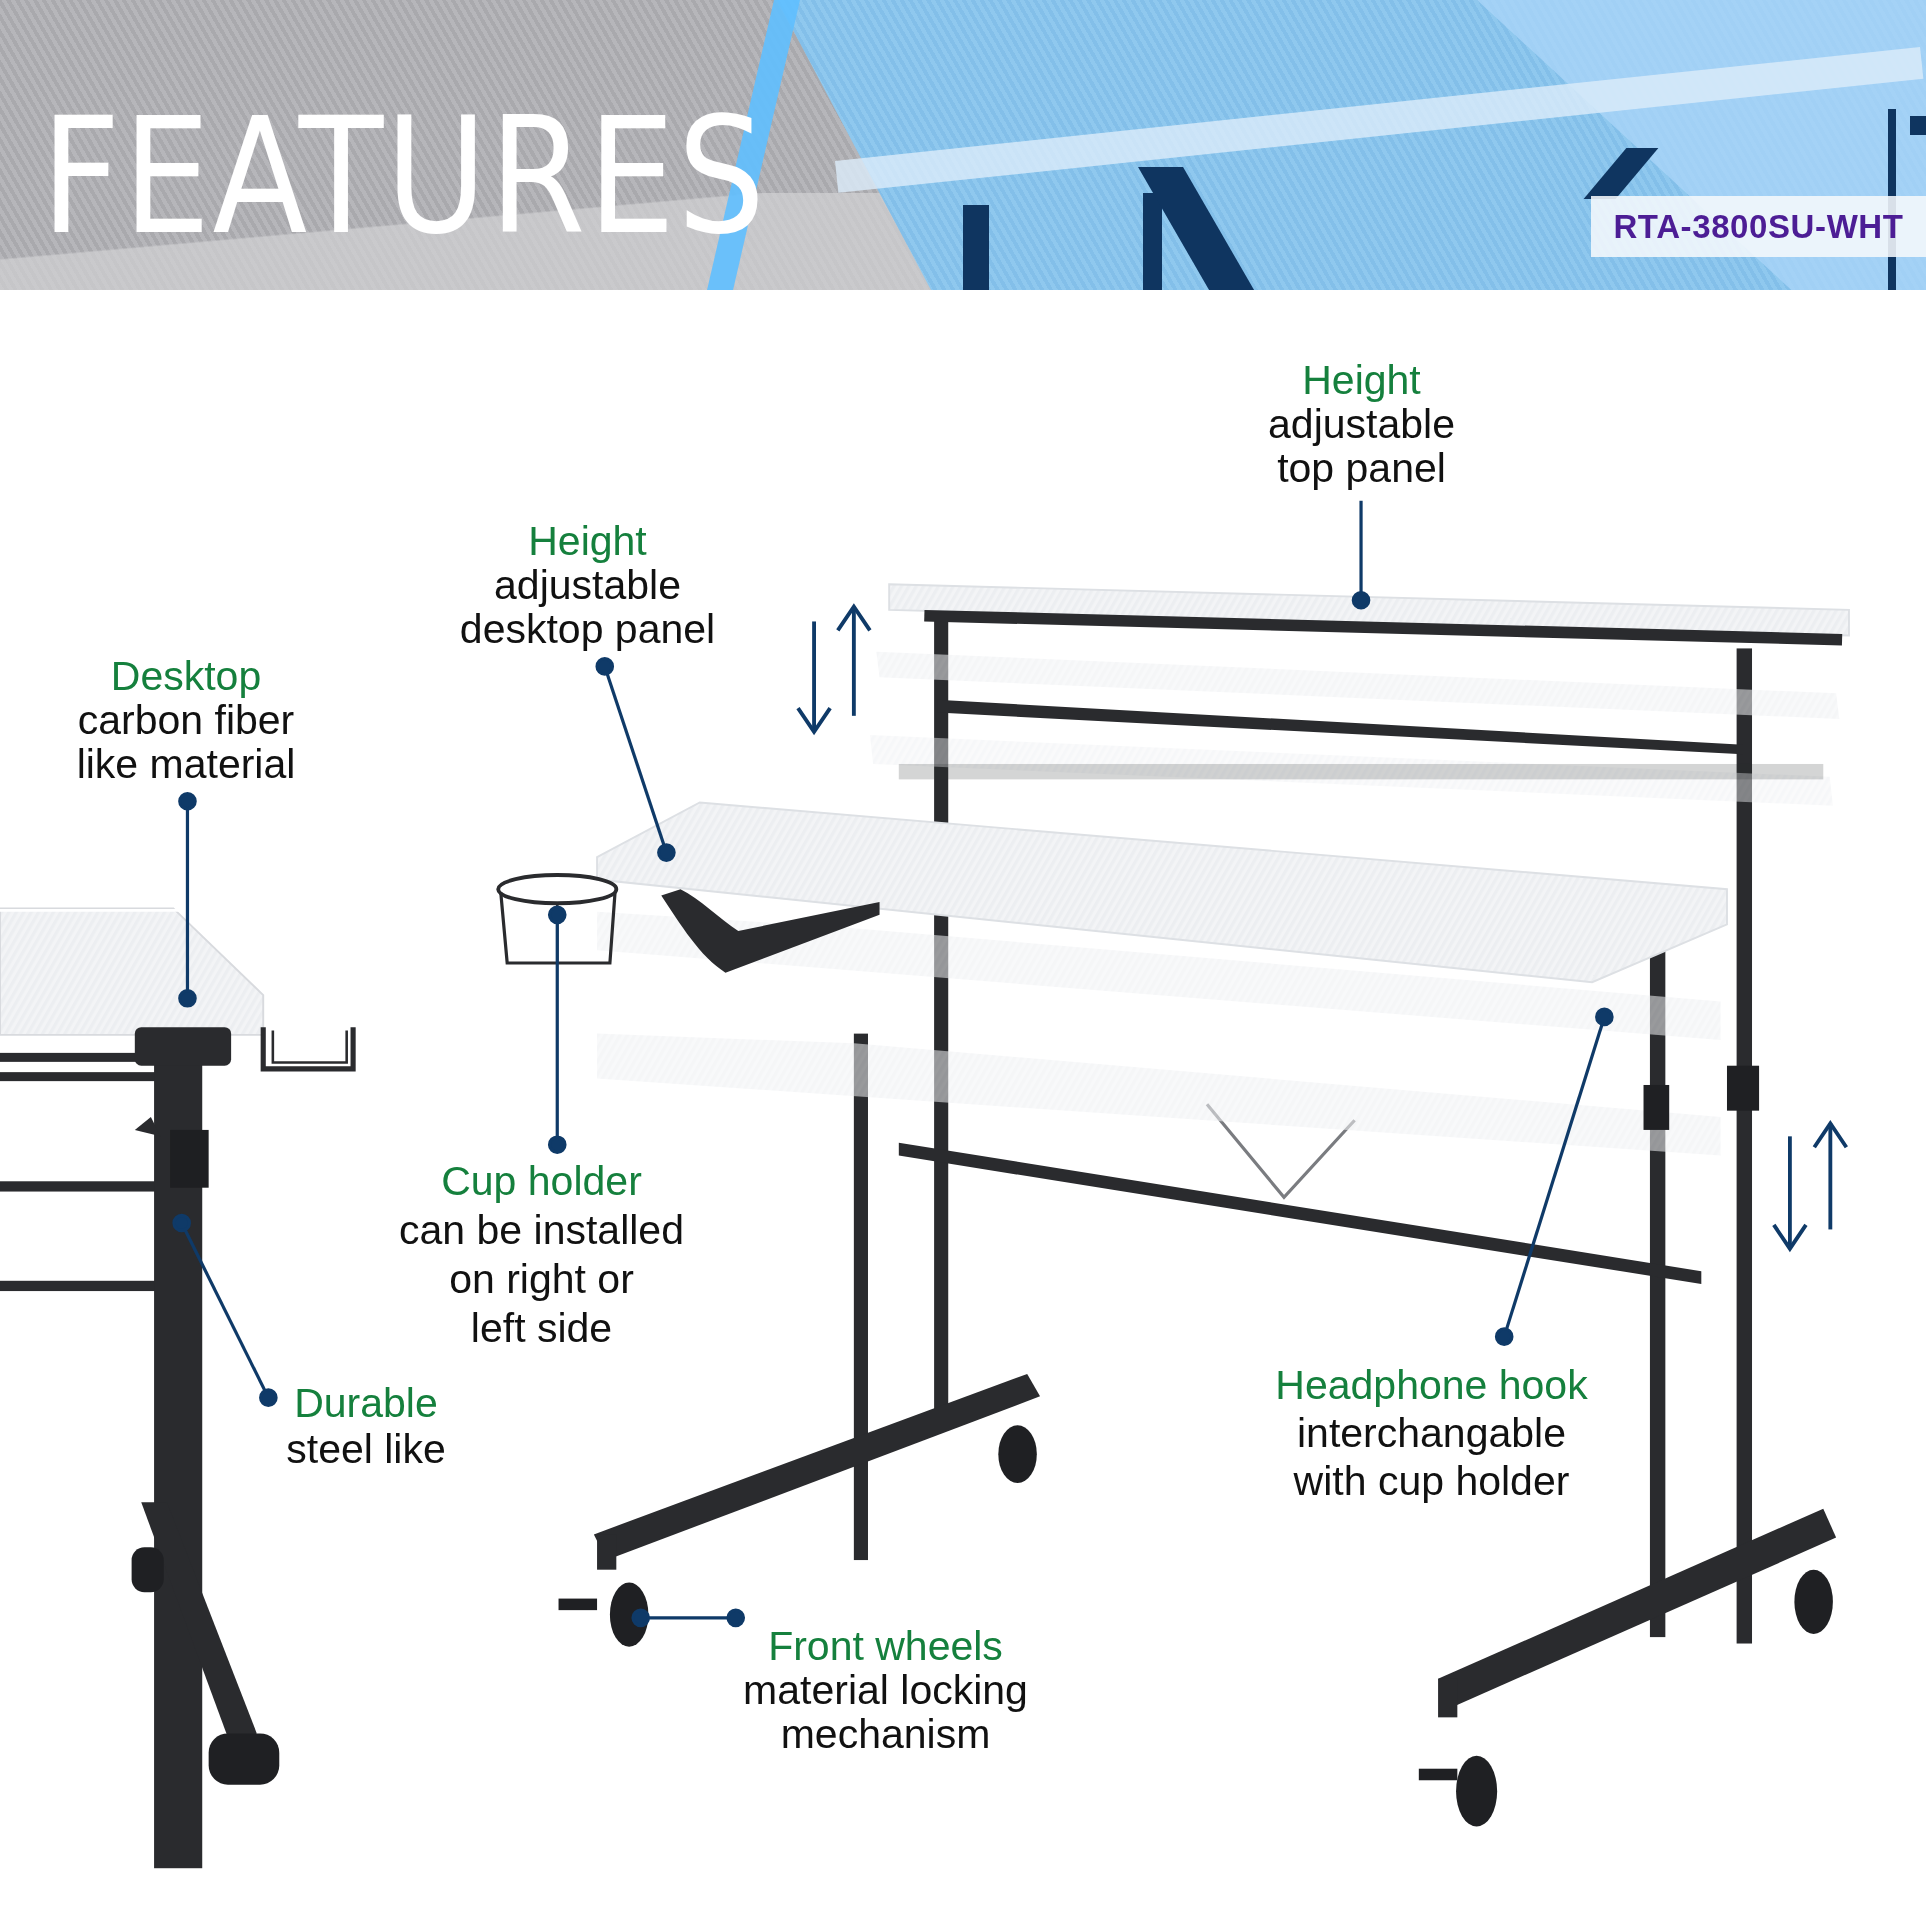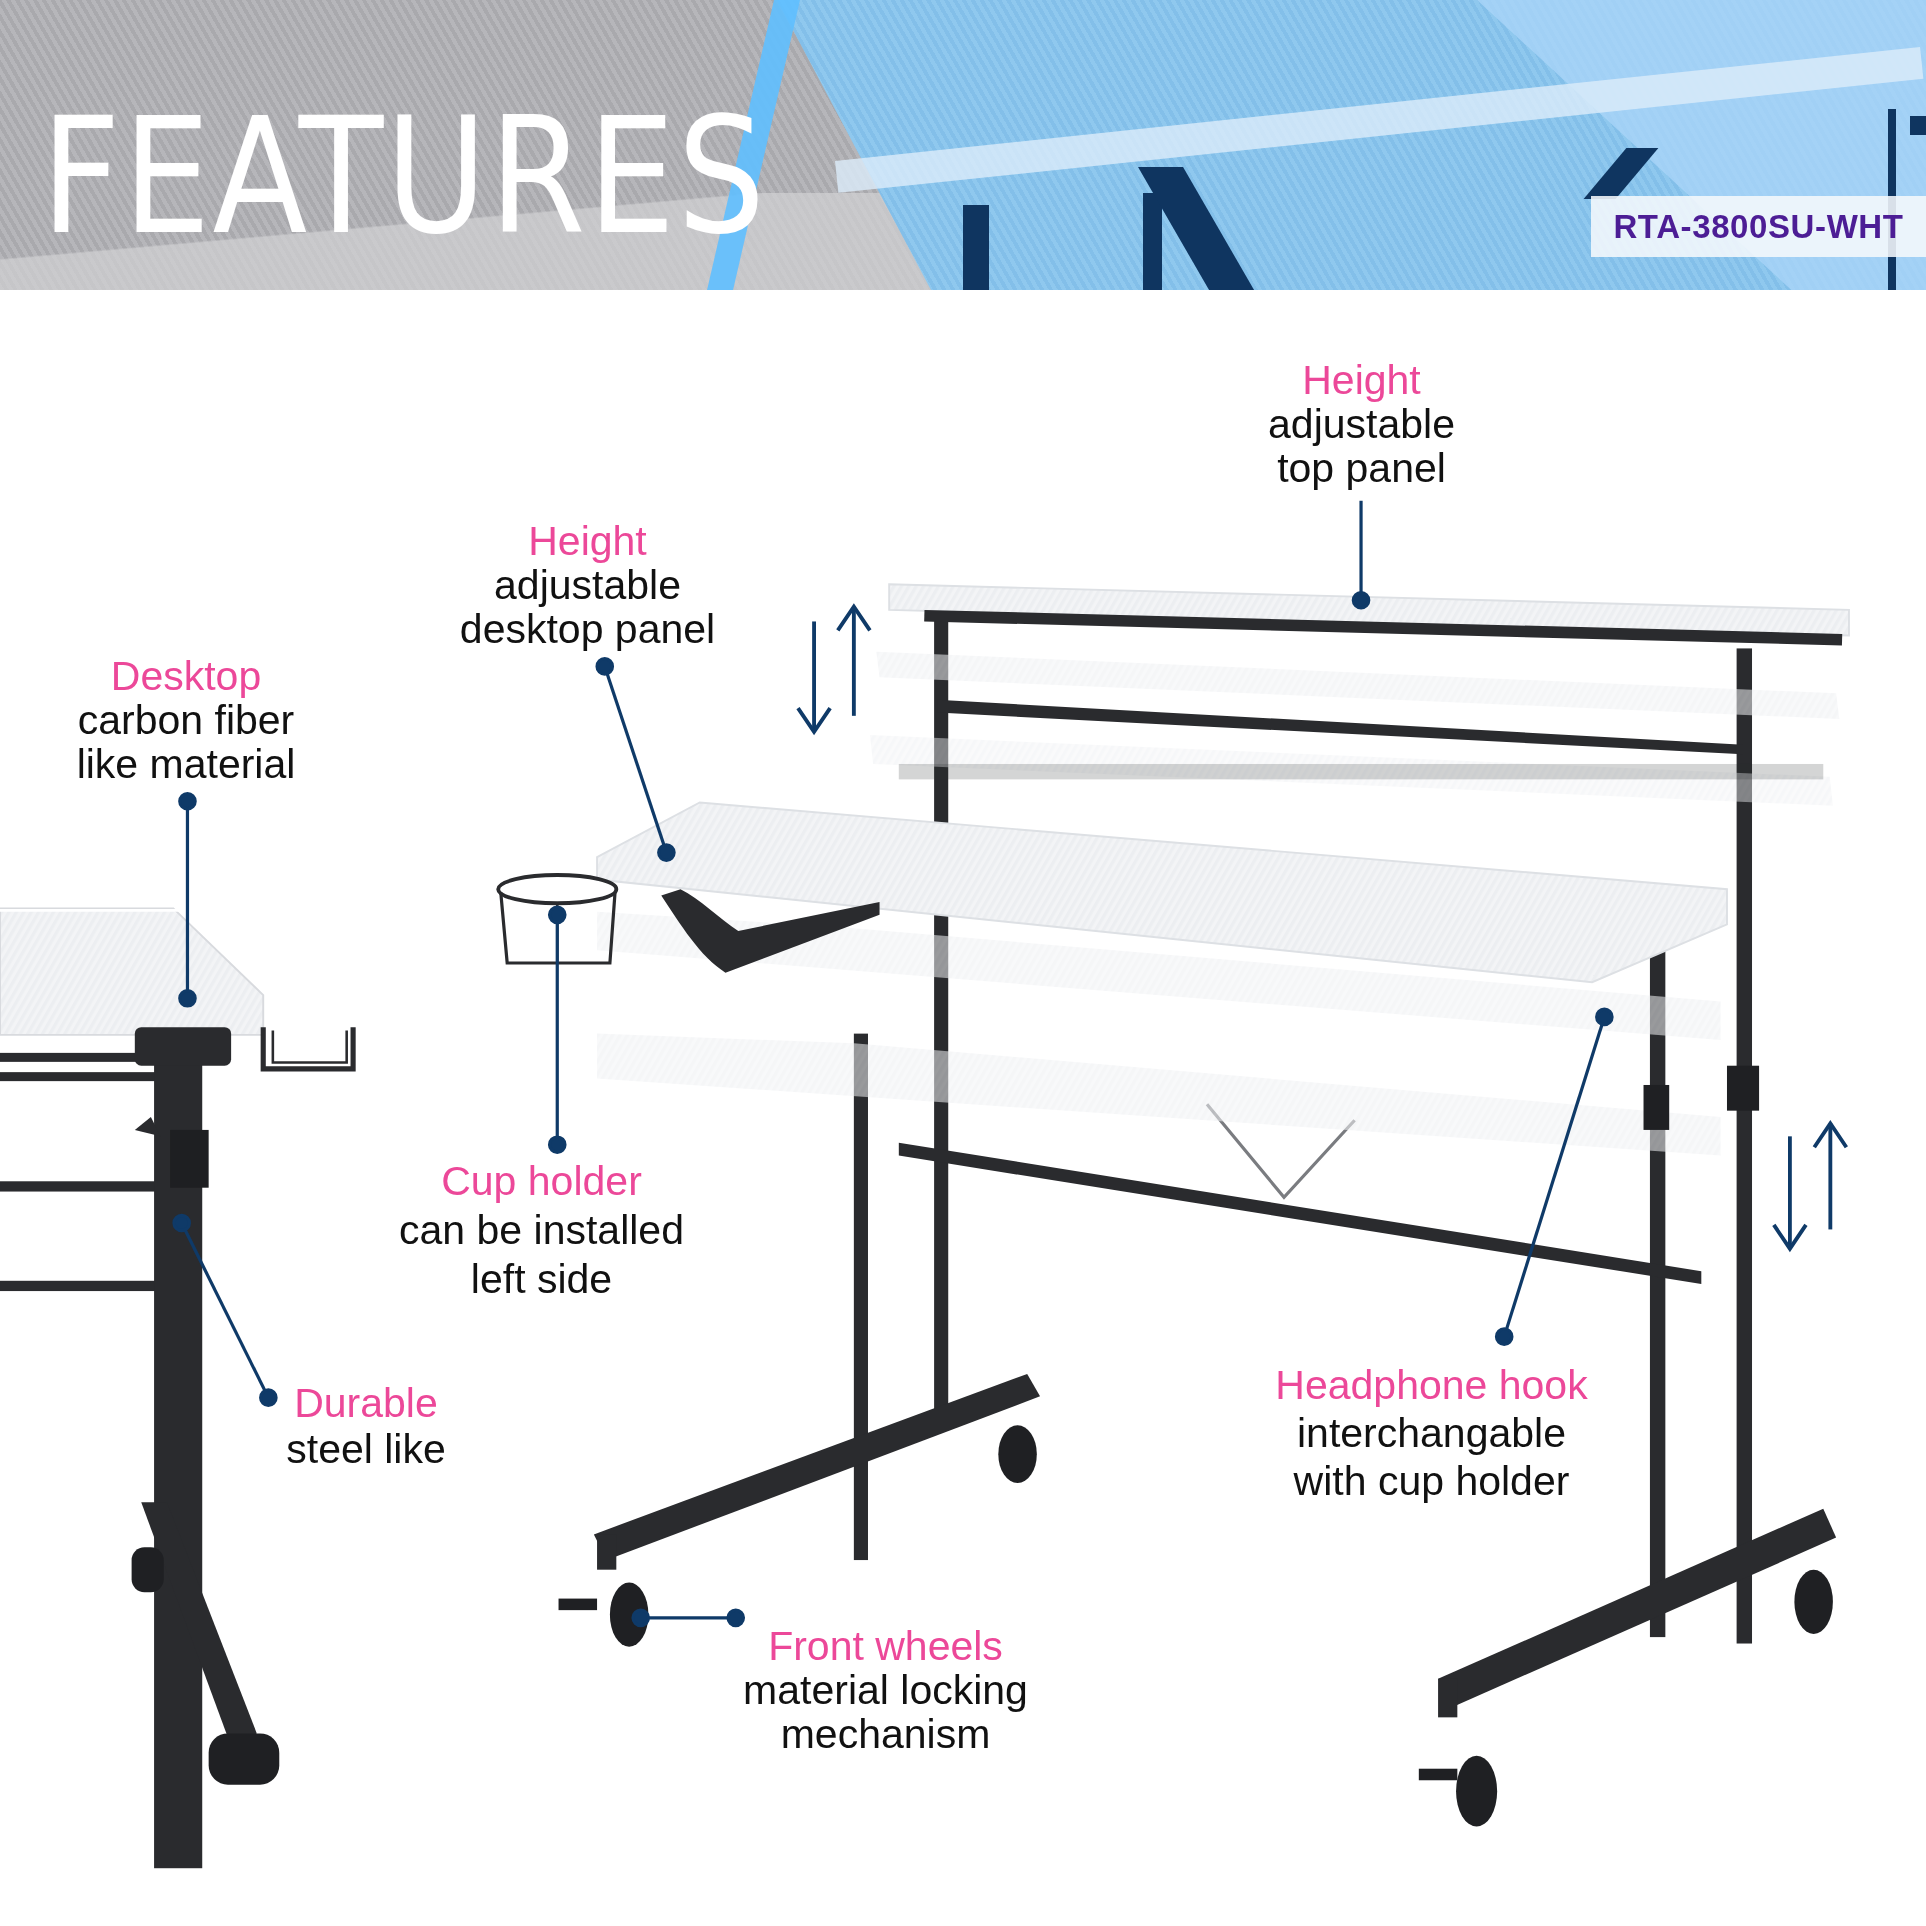--- a/index.html
+++ b/index.html
@@ -24,21 +24,21 @@
     .banner .frame { position: absolute; background: #0f3560; }
     .banner-title { position: absolute; left: 41px; top: 96px; font-size: 161px; line-height: 1;
       color: #ffffff; font-weight: 300; letter-spacing: 2.6px; transform: scaleX(0.86); transform-origin: left top;
       font-family: "DejaVu Sans", sans-serif; font-weight: normal; }
     .model-badge { position: absolute; left: 1591px; top: 196px; width: 335px; height: 61px;
       background: rgba(245,248,252,.88); display: flex; align-items: center; justify-content: center; }
     .model-badge span { font-size: 33px; font-weight: bold; color: #4c1d95; letter-spacing: 0.6px; }
 
     
     .callout { position: absolute; text-align: center; font-size: 41px; line-height: 44px; color: #111; }
-    .callout .head { color: #ec4899; display: block; }
+    .callout .head { color: #15803d; display: block; }
     .callout .body { display: block; }
 
     svg.art { position: absolute; left: 0; top: 0; }
   </style>
 </head>
 <body>
 
 <div class="banner">
   <div class="gray"></div>
   <div class="gray-desk"></div>
@@ -178,20 +178,21 @@
 
 <div class="callout" style="left:51px;top:654px;width:270px;">
   <span class="head">Desktop</span>
   <span class="body">carbon fiber</span>
   <span class="body">like material</span>
 </div>
 
 <div class="callout" style="left:378px;top:1157px;width:327px;line-height:49px;">
   <span class="head">Cup holder</span>
   <span class="body">can be installed</span>
+  <span class="body">on right or</span>
   <span class="body">left side</span>
 </div>
 
 <div class="callout" style="left:257px;top:1380px;width:218px;line-height:46px;">
   <span class="head">Durable</span>
   <span class="body">steel like</span>
 </div>
 
 <div class="callout" style="left:1258px;top:1361px;width:347px;line-height:48px;">
   <span class="head">Headphone hook</span>

